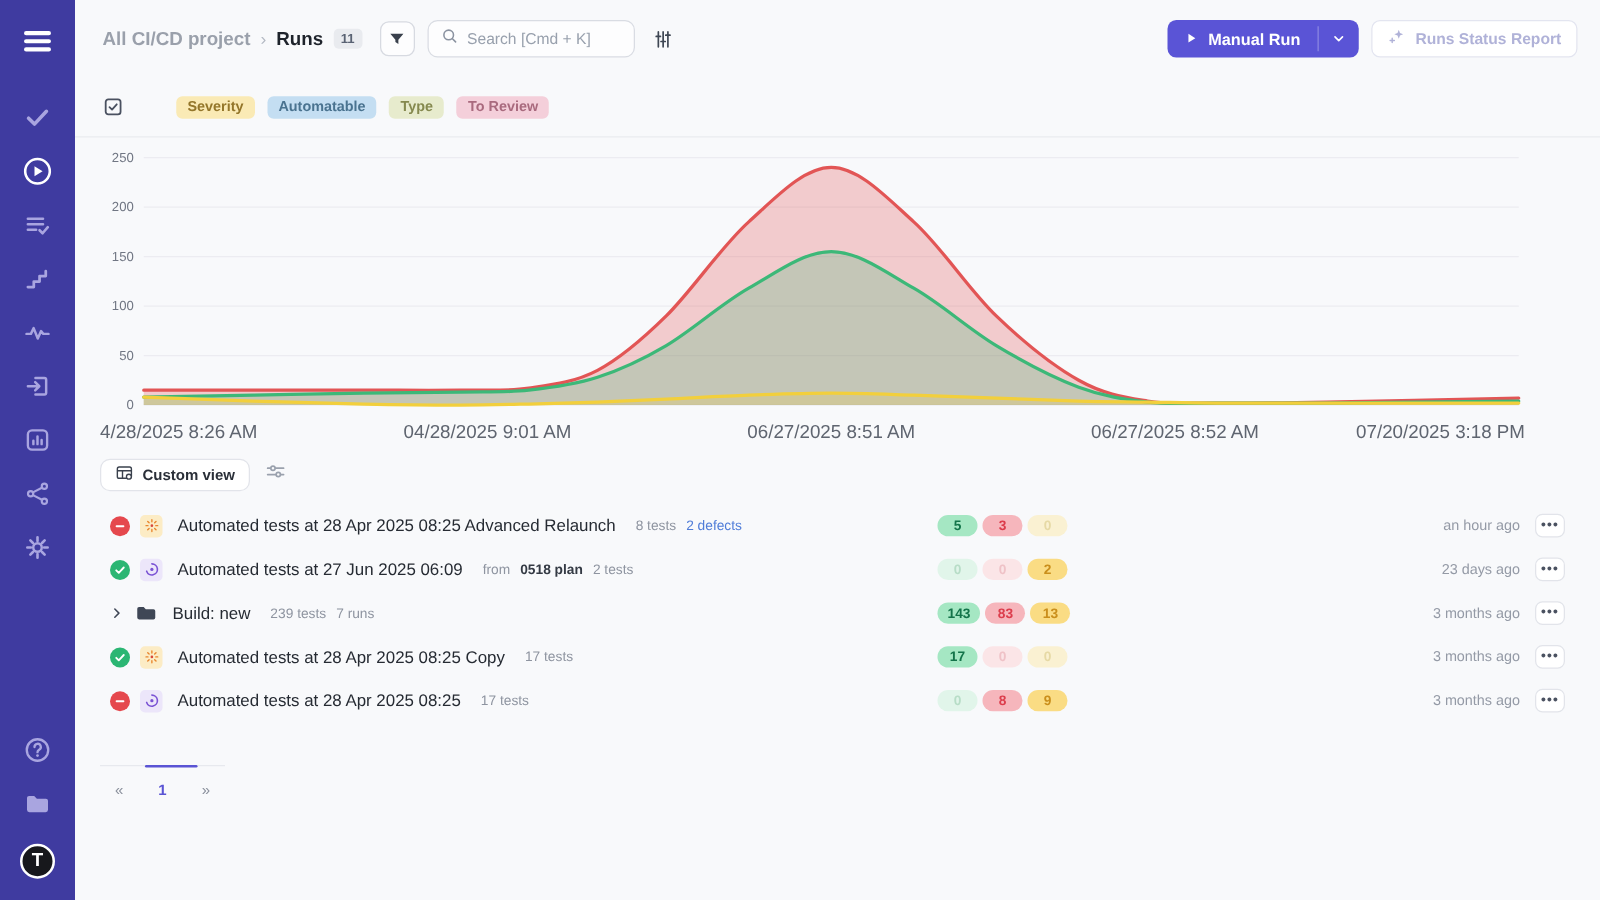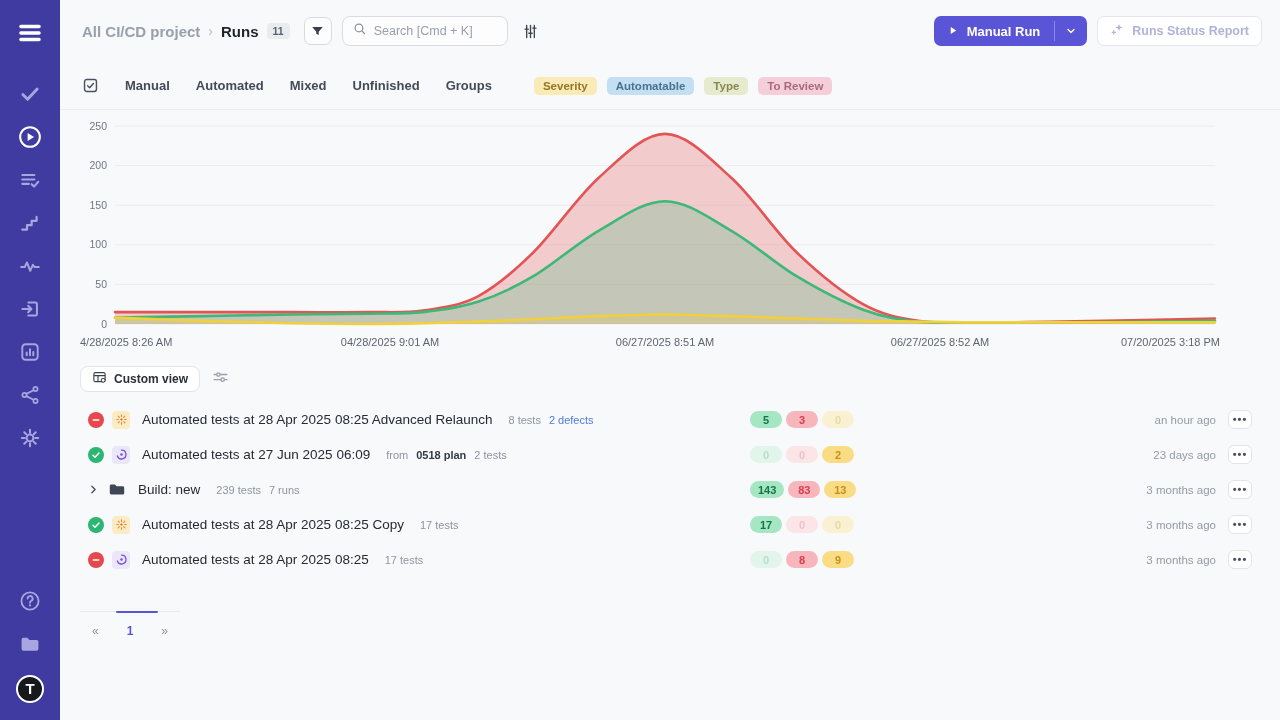--- a/index.html
+++ b/index.html
@@ -48,21 +48,21 @@
   .tab { font-size:13px; font-weight:600; color:#444b57; cursor:pointer; white-space:nowrap; }
   .chips { display:flex; gap:10px; margin-left:16px; }
   .chip { font-size:11.5px; font-weight:600; border-radius:5px; padding:3px 9px; cursor:pointer; white-space:nowrap; }
 
   
   .chart-block { padding:10px 20px 0; }
   .legend { display:flex; gap:16px; align-items:center; margin:2px 0 6px 12px; }
   .legend-item { display:flex; align-items:center; gap:5px; font-size:11px; color:#3a414d; }
   .legend-dot { width:9px; height:9px; border-radius:50%; }
   .chart-wrap { position:relative; width:1140px; }
-  .xlabels { position:relative; height:16px; width:1140px; font-size:11px; color:#5f6570; }
+  .xlabels { position:relative; height:16px; width:1140px; font-size:15px; color:#5f6570; }
   .xlabels span { position:absolute; top:0; white-space:nowrap; }
 
   
   .view-row { display:flex; justify-content:flex-start; align-items:center; gap:12px; padding:14px 20px 10px; }
   .custom-view { height:26px; display:flex; align-items:center; gap:7px; background:#fff; border:1px solid #e2e4ea; border-radius:8px; padding:0 11px; font-size:12px; font-weight:600; color:#2a2f38; cursor:pointer; }
 
   
   .runs { padding:0 20px; }
   .run-row { position:relative; height:35px; display:flex; align-items:center; padding-left:8px; cursor:pointer; }
   .run-left { display:flex; align-items:center; gap:8px; min-width:0; }
@@ -232,27 +232,20 @@
       </div>
     </header>
 
     <div class="tabsrow">
       <span class="tasks-icon" id="tasks-ico">
           <svg width="17" height="17" viewBox="0 0 20 20" fill="none">
             <rect x="3" y="3" width="14" height="14" rx="2.5" stroke="#4a5160" stroke-width="1.7"></rect>
             <path d="M6.6 10.2l2.4 2.4 4.4-5" stroke="#4a5160" stroke-width="1.7" stroke-linecap="round" stroke-linejoin="round"></path>
           </svg>
         </span>
-      <div id="tabs" style="display:flex;gap:26px;">
-          <span class="tab">Manual</span>
-          <span class="tab">Automated</span>
-          <span class="tab">Mixed</span>
-          <span class="tab">Unfinished</span>
-          <span class="tab">Groups</span>
-        </div>
       <div class="chips" id="chips">
           <span class="chip" style="background: rgb(250, 234, 181); color: rgb(148, 118, 42);">Severity</span>
           <span class="chip" style="background: rgb(196, 222, 242); color: rgb(74, 115, 144);">Automatable</span>
           <span class="chip" style="background: rgb(231, 235, 205); color: rgb(133, 137, 79);">Type</span>
           <span class="chip" style="background: rgb(244, 207, 218); color: rgb(169, 106, 126);">To Review</span>
         </div>
     </div>
 
     <section class="chart-block">
       <div class="chart-wrap">

